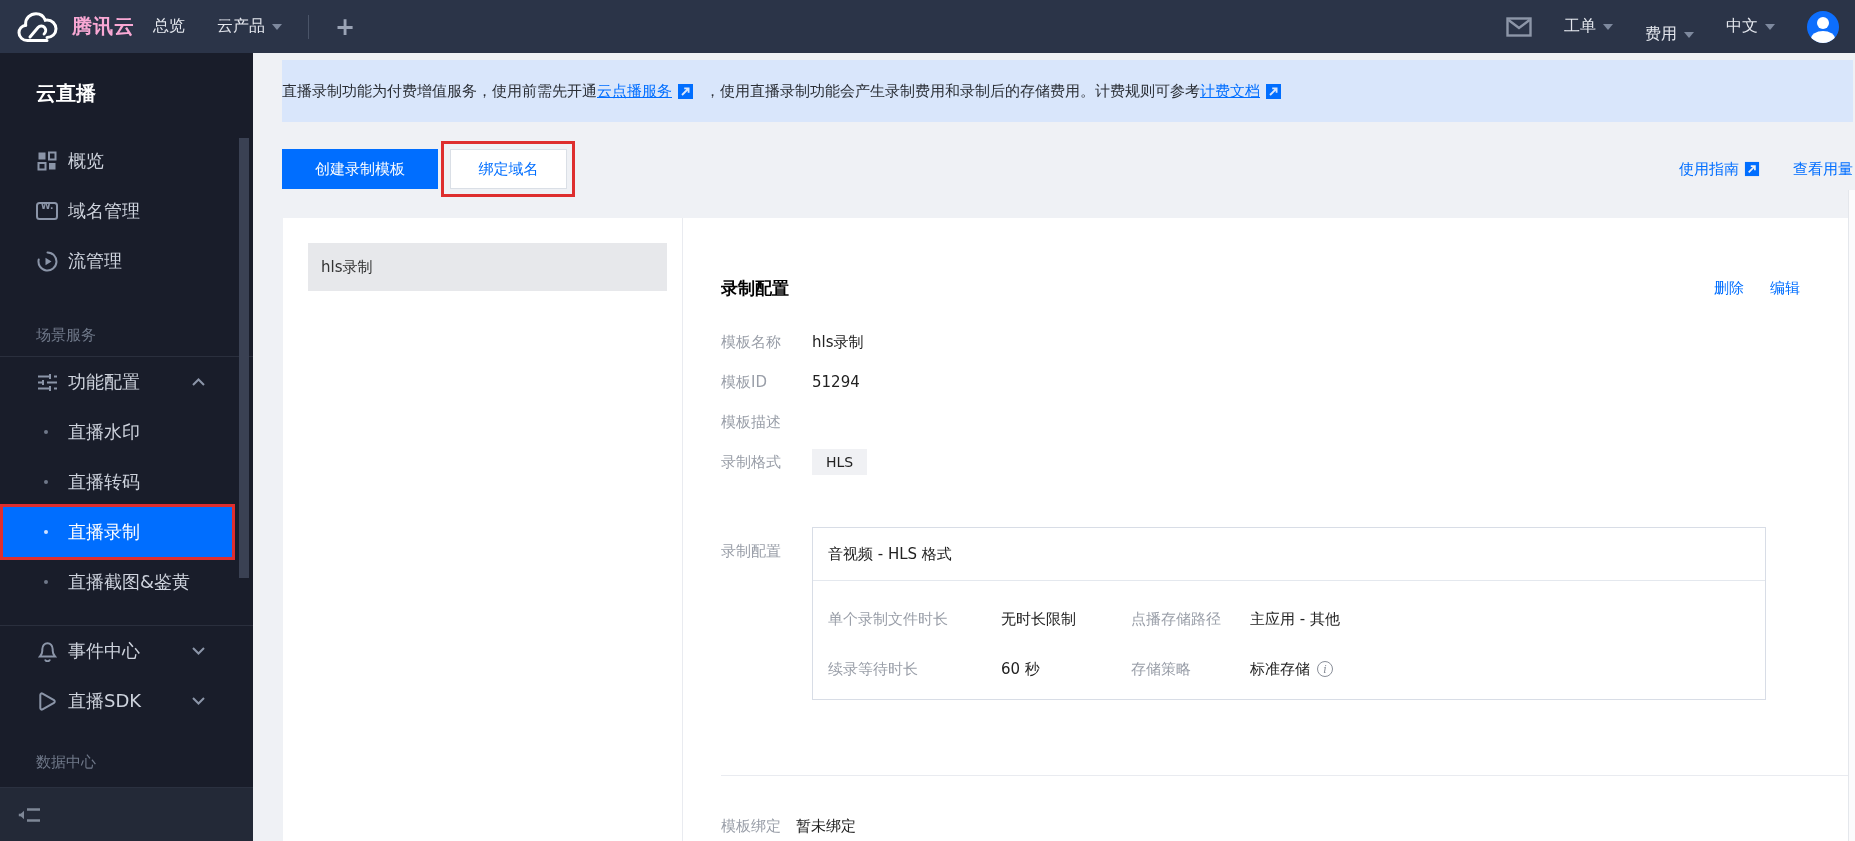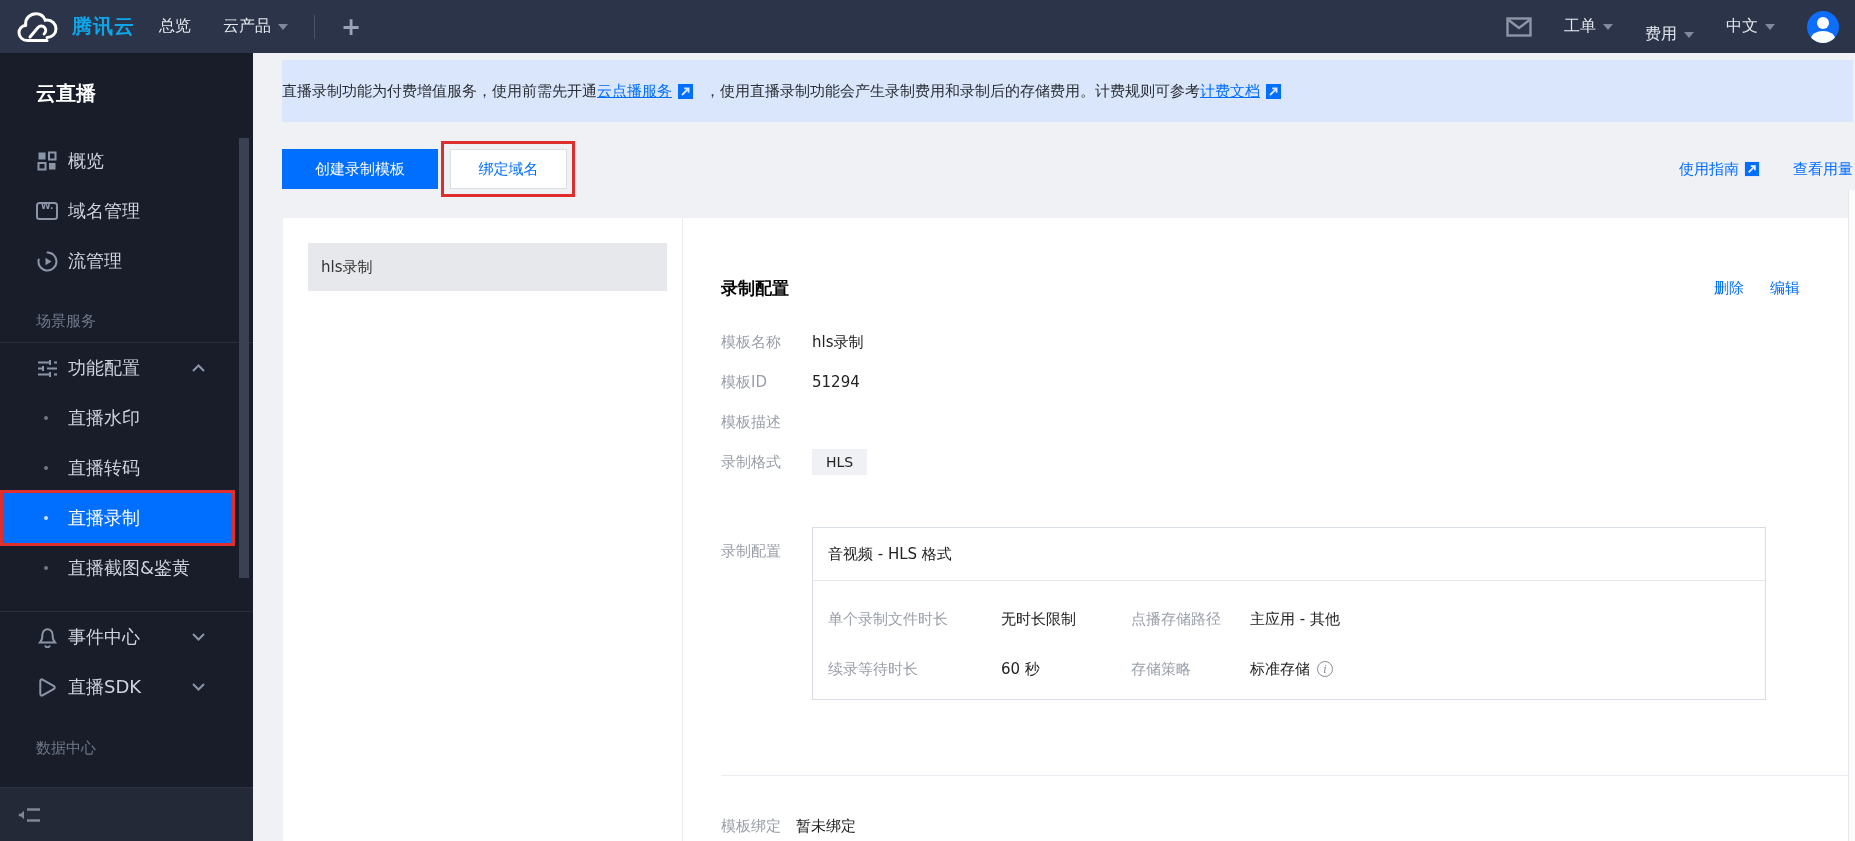--- a/index.html
+++ b/index.html
@@ -6,21 +6,21 @@
   html,body { width:1855px; height:841px; overflow:hidden; }
   body {
     font-family: "DejaVu Sans", "Liberation Sans", sans-serif;
     background:#eff1f5; position:relative; color:#333;
   }
   
   .topbar{position:absolute;left:0;top:0;width:1855px;height:53px;background:#2b3448;
     display:flex;align-items:center;justify-content:space-between;padding:0 16px;z-index:30;}
   .tb-left{display:flex;align-items:center;height:100%;}
   .logo{display:flex;align-items:center;margin-right:14px;}
-  .brand{color:#0ea5e9;font-size:20px;font-weight:bold;letter-spacing:1px;margin-right:24px;}
+  .brand{color:#f9a8d4;font-size:20px;font-weight:bold;letter-spacing:1px;margin-right:18px;}
   .tb-nav{display:flex;align-items:center;gap:32px;font-size:16px;color:#e4e7ee;}
   .tb-nav .navitem{display:flex;align-items:center;gap:7px;cursor:pointer;}
   .caret{width:0;height:0;border-left:5px solid transparent;border-right:5px solid transparent;
     border-top:6px solid #7e899e;display:inline-block;}
   .tb-divider{width:1px;height:24px;background:#4a5468;margin:0 26px;}
   .plus{color:#9aa3b5;font-size:24px;font-weight:bold;cursor:pointer;line-height:1;}
   .tb-right{display:flex;align-items:center;gap:32px;font-size:16px;color:#e4e7ee;}
   .avatar{width:32px;height:32px;border-radius:50%;background:#0d6efd;position:relative;overflow:hidden;cursor:pointer;}
   .avatar .head{position:absolute;left:10px;top:6px;width:12px;height:12px;border-radius:50%;background:#fff;}
   .avatar .body{position:absolute;left:4px;top:20px;width:24px;height:16px;border-radius:50% 50% 0 0;background:#fff;}
@@ -28,21 +28,21 @@
   .sidebar{position:absolute;left:0;top:53px;bottom:0;width:253px;background:#191d2a;z-index:20;}
   .sb-title{padding:27px 0 0 36px;height:56px;font-size:20px;font-weight:bold;color:#fff;}
   .sb-menu{margin-top:27px;}
   .sb-item{height:50px;display:flex;align-items:center;padding-left:36px;color:#ced3dd;font-size:18px;cursor:pointer;position:relative;}
   .sb-item .sb-ic{width:22px;height:22px;margin-right:10px;flex:0 0 22px;display:flex;align-items:center;justify-content:center;}
   .sb-sub{height:50px;display:flex;align-items:center;padding-left:44px;color:#ced3dd;font-size:18px;cursor:pointer;position:relative;margin-right:18px;}
   .sb-sub .bullet{width:4px;height:4px;border-radius:50%;background:#6f7889;margin-right:20px;flex:0 0 4px;}
   .sb-sub.selected{background:#006eff;color:#fff;}
   .sb-sub.selected .bullet{background:#cfe0ff;}
   .red-box{position:absolute;left:0;right:0;top:-3px;bottom:-3px;border:3px solid #de2e2e;pointer-events:none;}
-  .sb-section{margin-top:26px;height:20px;padding-left:36px;color:#6f7889;font-size:15px;}
+  .sb-section{margin-top:40px;height:20px;padding-left:36px;color:#6f7889;font-size:15px;}
   .sb-section.second{margin-top:27px;}
   .sb-divider{margin-top:10px;height:1px;background:#2a2f3d;}
   .sb-divider.d2{margin-top:18px;}
   .sb-chev{position:absolute;right:48px;}
   .sb-thumb{position:absolute;right:4px;top:85px;width:10px;height:440px;background:#3a4153;cursor:pointer;}
   .sb-footer{position:absolute;left:0;right:0;bottom:0;height:54px;background:#232937;border-top:1px solid #2b3140;display:flex;align-items:center;padding-left:18px;}
   
   .main{position:absolute;left:253px;top:53px;width:1602px;height:788px;background:#eff1f5;}
   .banner{position:absolute;left:29px;top:7px;width:1571px;height:62px;background:#d9e6fb;
     display:flex;align-items:center;font-size:15px;color:#2b2f36;}

